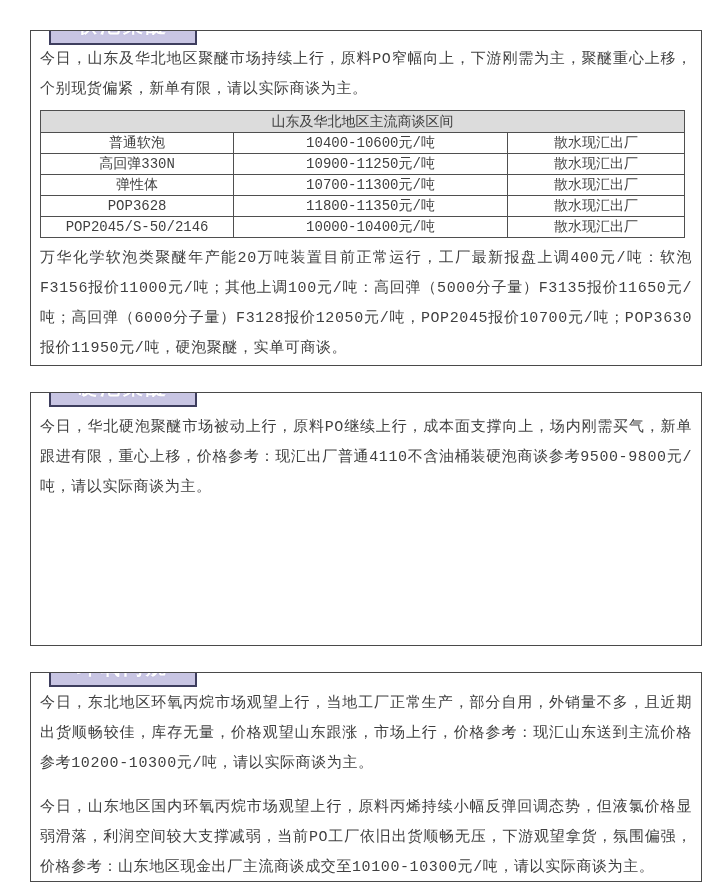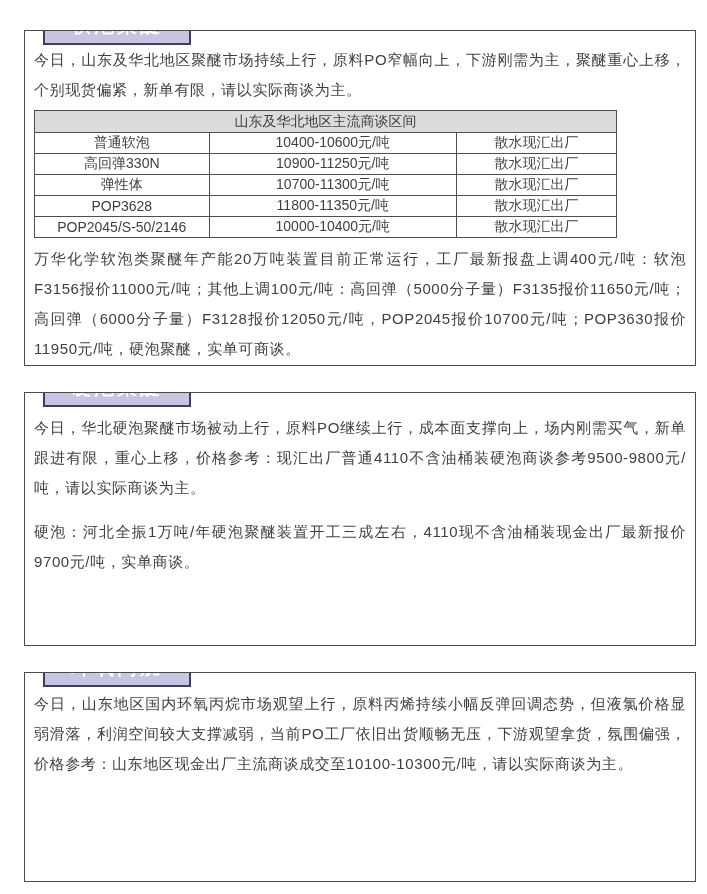--- a/index.html
+++ b/index.html
@@ -1,19 +1,19 @@
 <!DOCTYPE html>
 <html><head>
 <meta charset="utf-8">
 <style>
   * { margin:0; padding:0; box-sizing:border-box; }
   html,body { width:707px; background:#ffffff; font-family:"Liberation Sans","DejaVu Sans",sans-serif; }
   body { padding-top:4px; color:#3f3f3f; }
 
-  .section { position:relative; margin-left:24px; margin-right:5px; }
+  .section { position:relative; margin-left:30px; margin-right:5px;font-family:Liberation Mono, monospace; }
   .section + .section { margin-top:25px; }
 
   .box {
     position:relative;
     margin-top:26px;
     width:672px;
     border:1.5px solid #4a4a4a;
     background:#ffffff;
     padding:14px 9px 6px 9px;
     overflow:hidden;
@@ -46,21 +46,21 @@
     font-size:15px;
     line-height:30px;
     letter-spacing:0.6px;
     text-align:justify;
   }
   .box p + p { margin-top:14px; }
   .box p + table { margin-top:5px; }
   table + p { margin-top:6px; }
 
   table.price {
-    width:583px;
+    width:645px;
     border-collapse:collapse;
     border:1.5px solid #4f4f4f;
     table-layout:fixed;
   }
   table.price th, table.price td {
     border:1px solid #4f4f4f;
     font-size:14px;
     font-weight:normal;
     text-align:center;
     padding:1px 2px;
@@ -126,26 +126,26 @@
 </div>
 
 <div class="section">
   <div class="box short">
     <div class="diag"></div>
     <div class="badge">
       <span>硬泡聚醚</span>
     </div>
 
     <p>今日，华北硬泡聚醚市场被动上行，原料PO继续上行，成本面支撑向上，场内刚需买气，新单跟进有限，重心上移，价格参考：现汇出厂普通4110不含油桶装硬泡商谈参考9500-9800元/吨，请以实际商谈为主。</p>
-    <p>硬泡：河北全振1万吨/年硬泡聚醚装置开工三成左右，4110现不含油桶装现金出厂最新报价9700元/吨，实单商谈。</p>
   </div>
 </div>
 
 <div class="section">
   <div class="box short3">
     <div class="diag"></div>
     <div class="badge">
       <span>环氧丙烷</span>
     </div>
 
+    <p>今日，东北地区环氧丙烷市场观望上行，当地工厂正常生产，部分自用，外销量不多，且近期出货顺畅较佳，库存无量，价格观望山东跟涨，市场上行，价格参考：现汇山东送到主流价格参考10200-10300元/吨，请以实际商谈为主。</p>
     <p>今日，山东地区国内环氧丙烷市场观望上行，原料丙烯持续小幅反弹回调态势，但液氯价格显弱滑落，利润空间较大支撑减弱，当前PO工厂依旧出货顺畅无压，下游观望拿货，氛围偏强，价格参考：山东地区现金出厂主流商谈成交至10100-10300元/吨，请以实际商谈为主。</p>
   </div>
 </div>
 
 </body></html>

